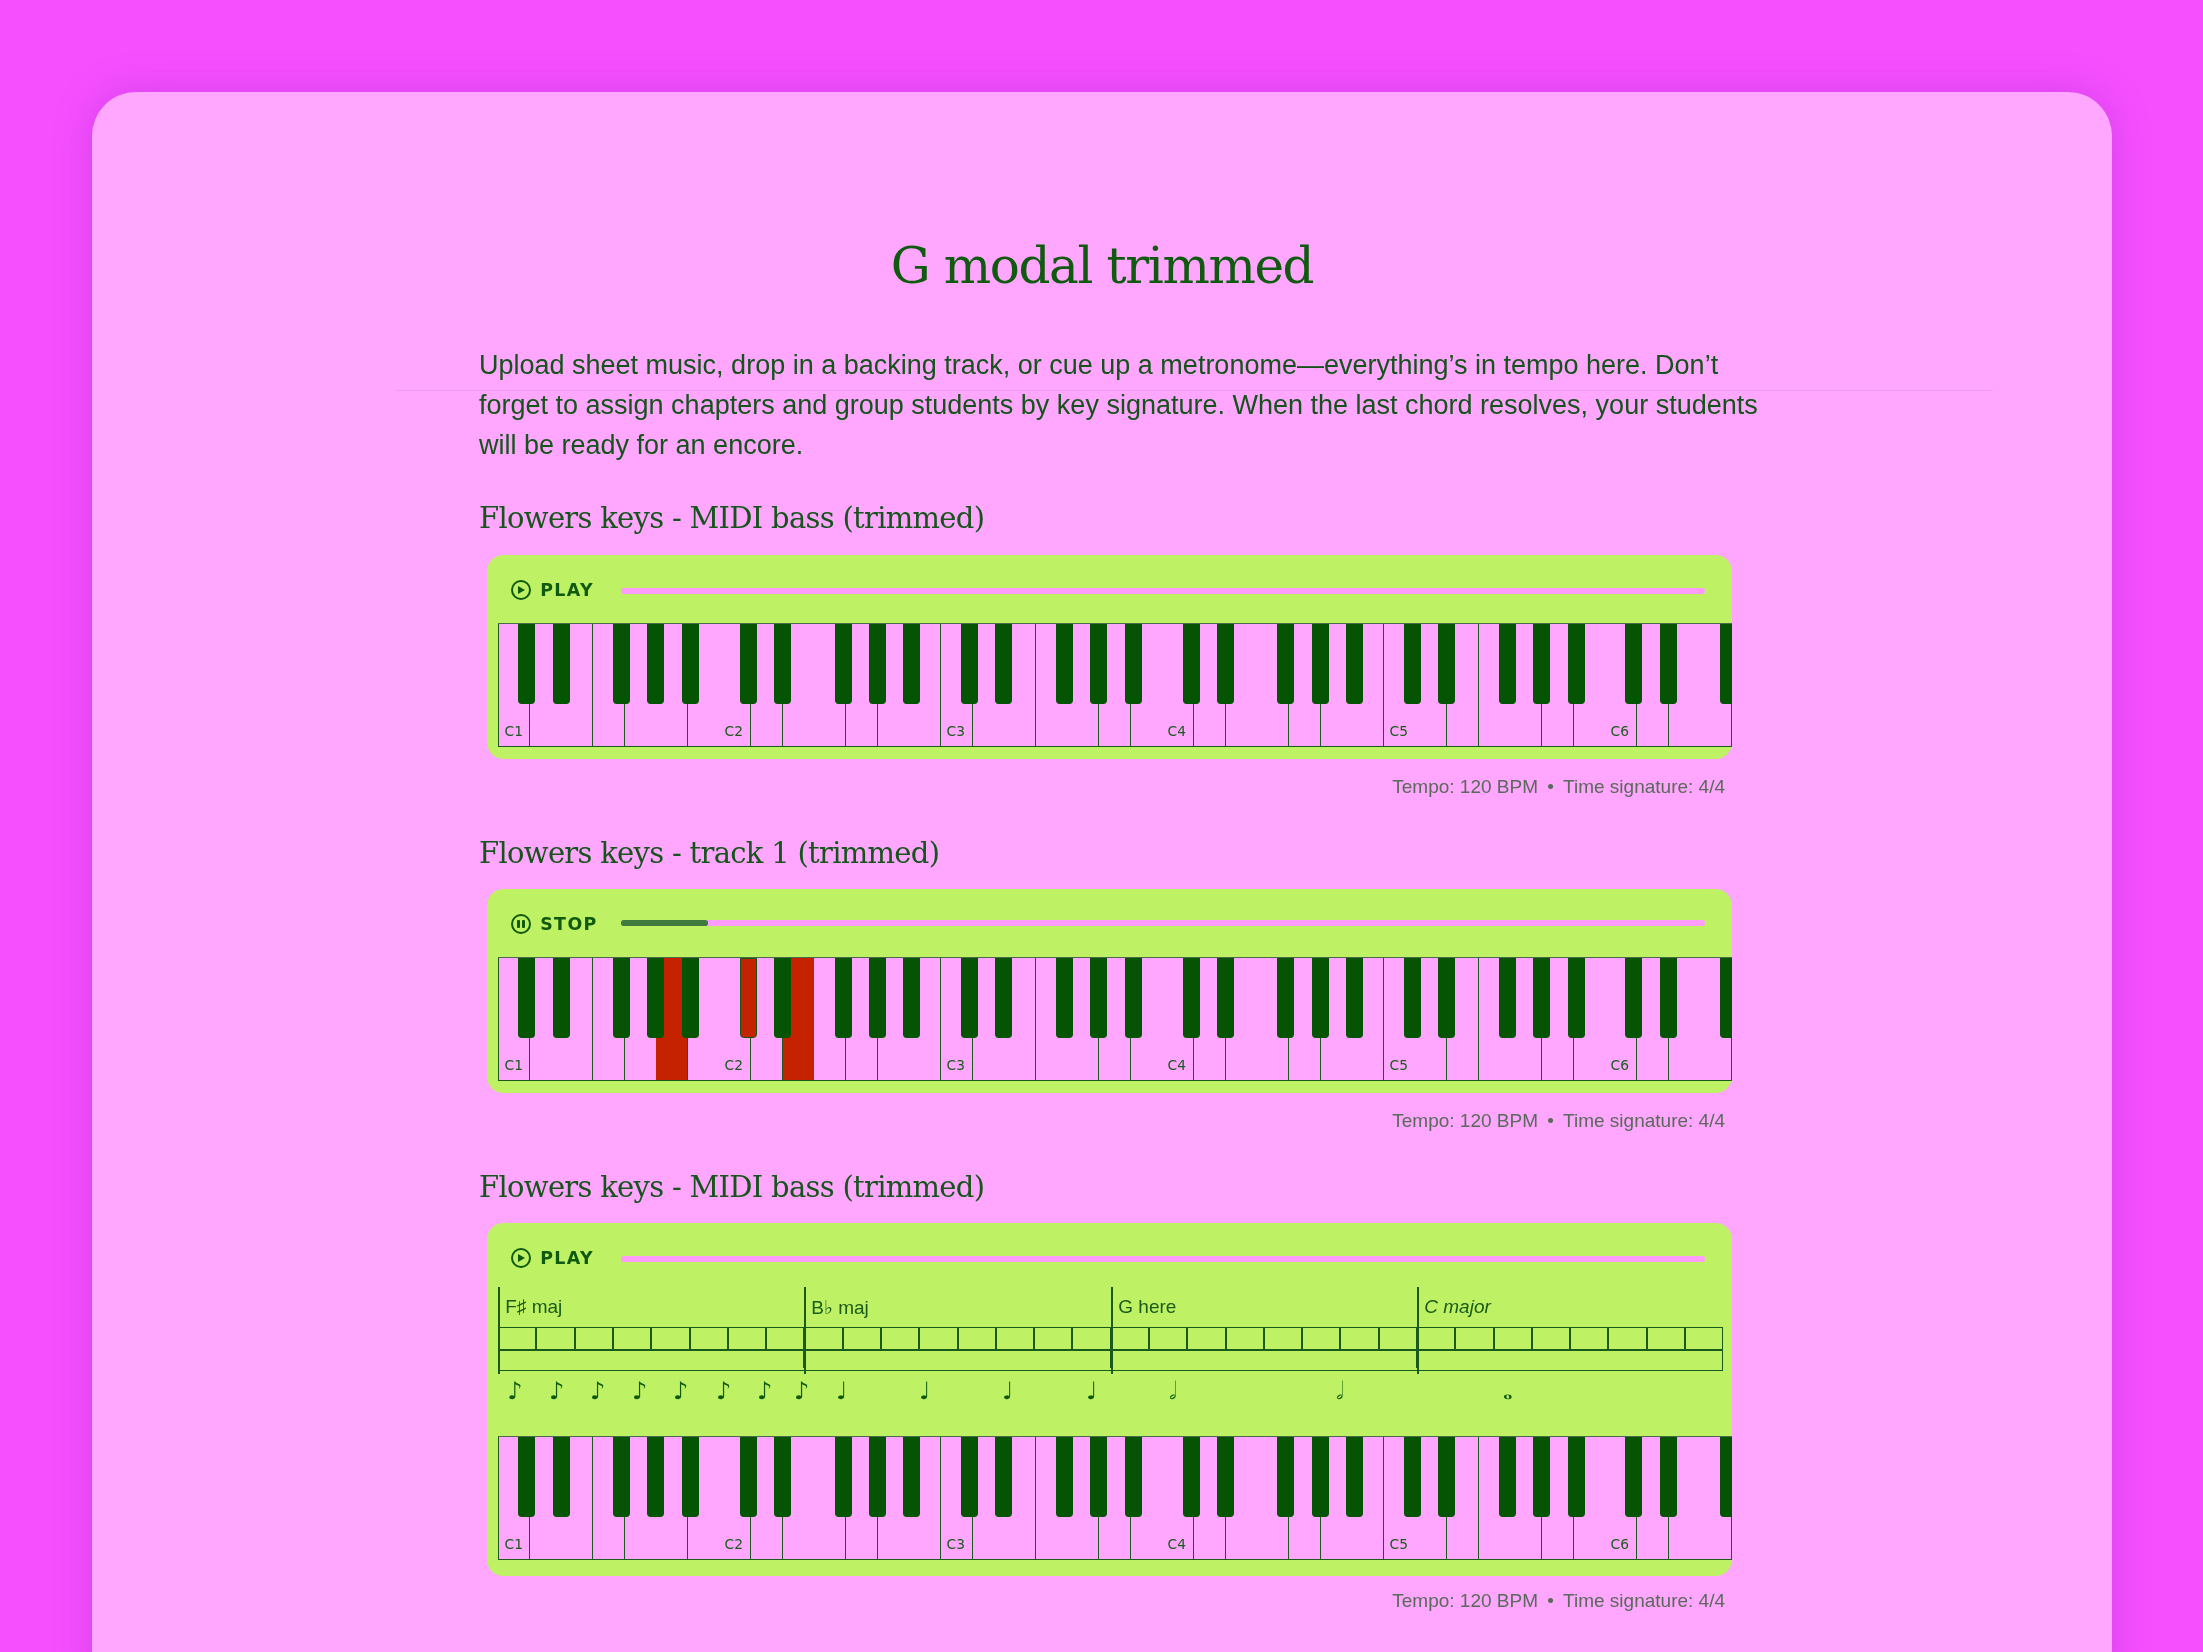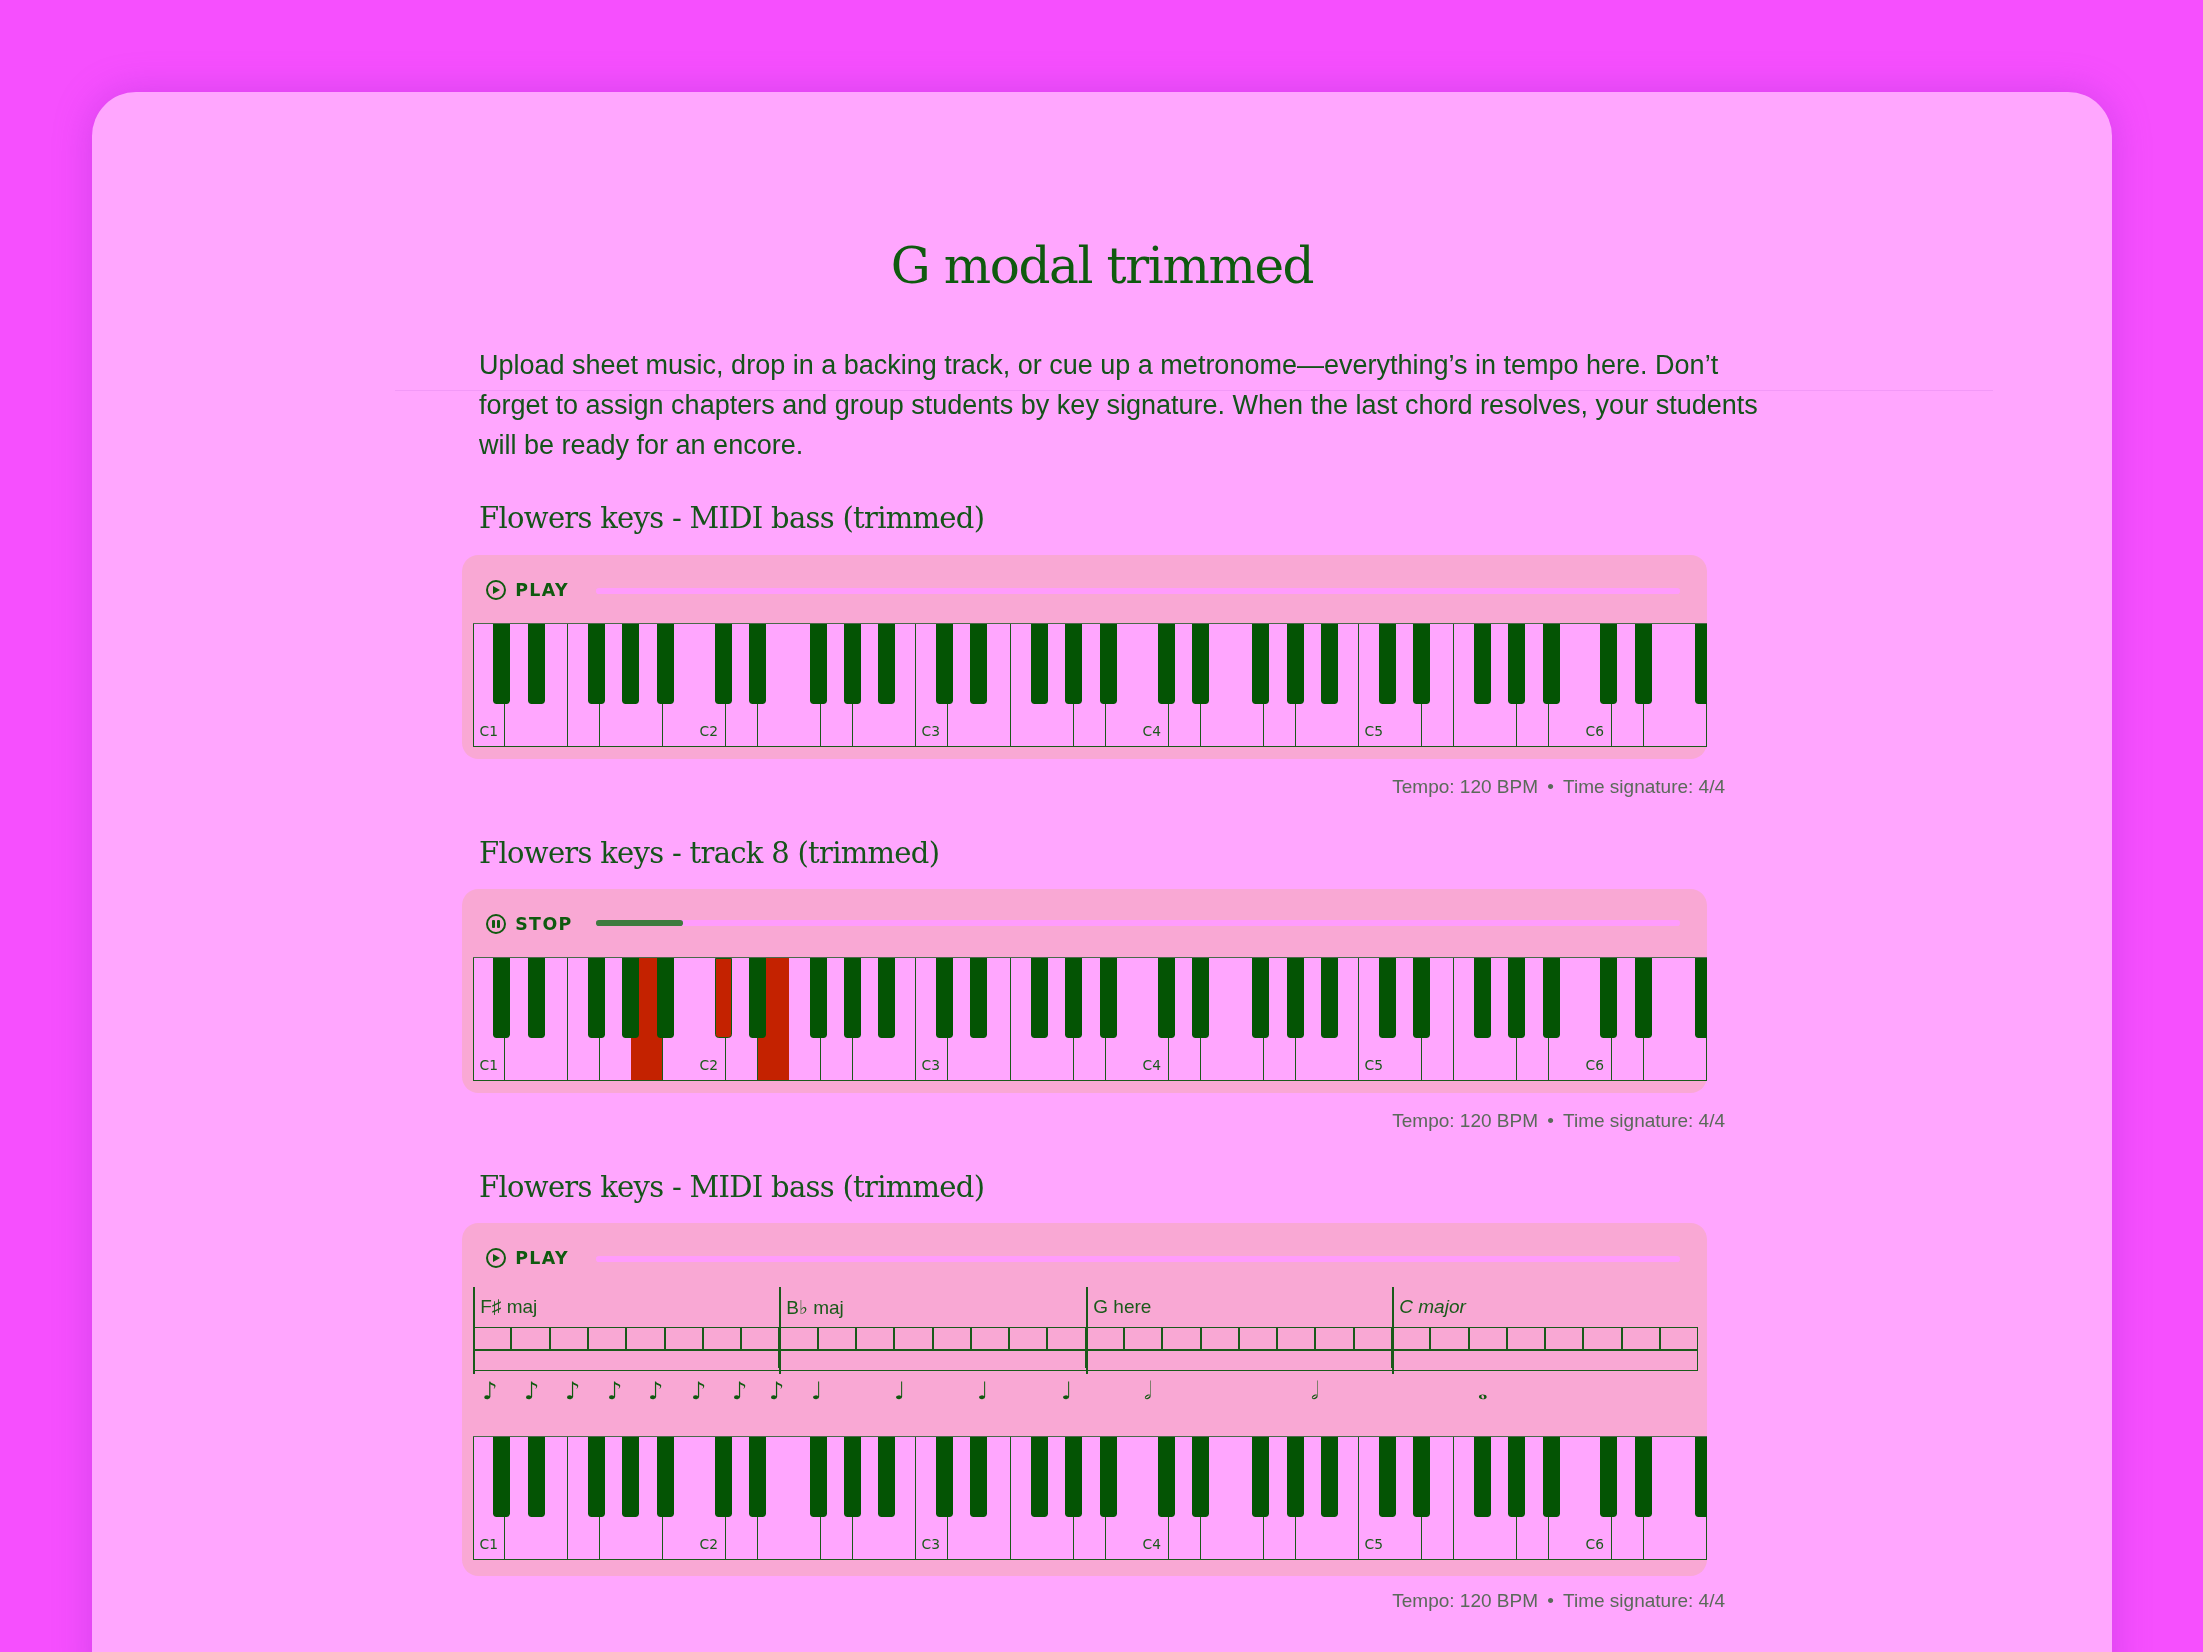--- a/index.html
+++ b/index.html
@@ -31,22 +31,22 @@
     position:absolute; left:479px; top:345px; width:1286px;
     font-family:"Liberation Sans", sans-serif; font-size:27px; line-height:40px;
     color:#14531a;
   }
   .section-title {
     position:absolute; left:479px;
     font-family:"DejaVu Serif", serif; font-size:29px; color:#15541a;
     letter-spacing:-0.7px; margin:0; font-weight:normal;
   }
   .player {
-    position:absolute; left:462px; width:1245px;
-    background:#f9a8d4; border-radius:16.5px;
+    position:absolute; left:487px; width:1245px;
+    background:#bef264; border-radius:16.5px;
   }
   .controls {
     position:absolute; left:24px; top:18.4px; height:33px; display:flex; align-items:center;
   }
   .ctrl-btn { display:flex; align-items:center; gap:9.2px; cursor:pointer; }
   .ctrl-icon {
     width:20px; height:20px; border:2.8px solid #0f5a0f; border-radius:50%;
     display:flex; align-items:center; justify-content:center; box-sizing:border-box;
   }
   .tri { width:0; height:0; border-left:7.3px solid #0f5a0f; border-top:4.6px solid transparent; border-bottom:4.6px solid transparent; margin-left:1.8px; }
@@ -206,21 +206,21 @@
       <div class="bkey" style="left: 1070px;"></div>
       <div class="bkey" style="left: 1127px;"></div>
       <div class="bkey" style="left: 1162px;"></div>
       <div class="bkey" style="left: 1222px;"></div>
     </div>
 </div>
 <div class="meta" style="top:776px;">
   <span>Tempo: 120 BPM</span><span class="dot">•</span><span>Time signature: 4/4</span>
 </div>
 
-<h2 class="section-title" style="top:836px;">Flowers keys - track 8 (trimmed)</h2>
+<h2 class="section-title" style="top:836px;">Flowers keys - track 1 (trimmed)</h2>
 <div class="player" style="top:889px; height:204px;">
   <div class="controls">
     <div class="ctrl-btn">
       <span class="ctrl-icon">
           <span class="pause">
             <span></span>
             <span></span>
           </span>
         </span>
       <span class="ctrl-label">STOP</span>

